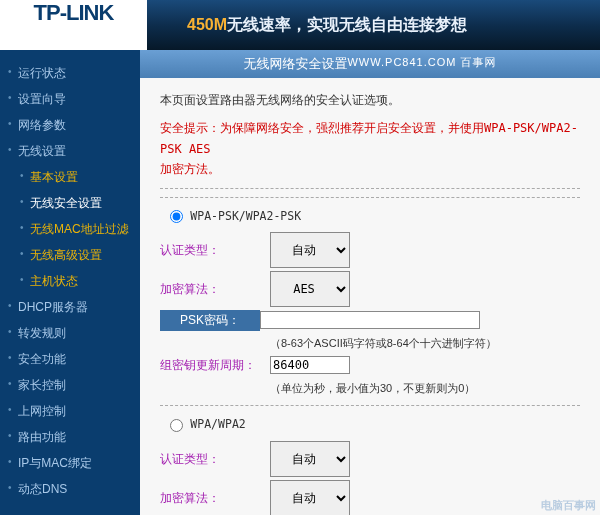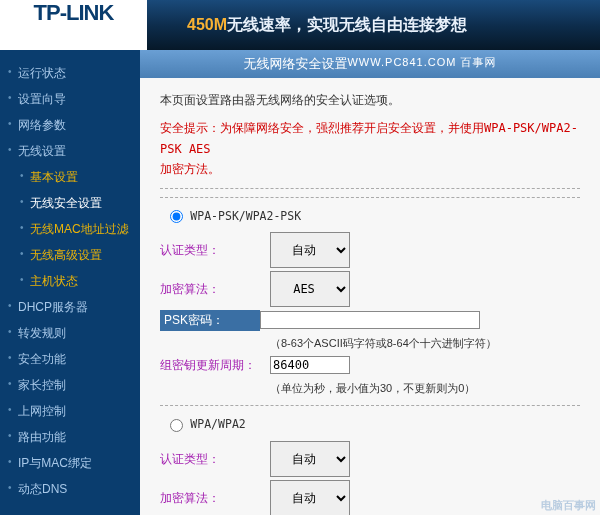--- a/index.html
+++ b/index.html
@@ -21,21 +21,21 @@
 .content { flex:1; background:#f7f7f7; overflow:auto; position:relative; }
 .panel-header { background:linear-gradient(180deg,#6a9fd4 0%,#4a7fb4 100%); color:#fff; padding:5px 12px; font-size:13px; display:flex; justify-content:center; }
 .panel-header .wm { font-size:11px; letter-spacing:1px; }
 .panel-body { padding:12px 20px; font-size:12px; color:#333; line-height:1.7; }
 .intro { margin-bottom:8px; }
 .warn { color:#d00000; }
 .warn .mono { font-family:monospace; color:#d00000; }
 hr { border:none; border-top:1px dashed #aaa; margin:8px 0; }
 .row { display:flex; align-items:center; margin:3px 0; }
 .row label { width:110px; text-align:left; color:#a21caf; }
-.row .hl { background:#3a6fa4; color:#fff; padding:0 4px; display:inline-block; width:100px; }
+.row .hl { background:#3a6fa4; color:#fff; padding:0 4px; display:inline-block; width:100px;text-align:center; }
 .row select, .row input[type=text], .row input[type=password] { border:1px solid #888; font-size:12px; padding:1px 2px; height:18px; font-family:monospace; }
 .row select { width:80px; height:36px;text-align:center; }
 .row input.long { width:220px; }
 .row input.short { width:80px; }
 .hint { font-size:11px; color:#333; margin-left:110px; }
 .radio-row { margin:6px 0 6px 10px; }
 .radio-row input { vertical-align:middle; margin-right:4px; }
 .radio-row span { font-family:monospace; font-size:11.5px; }
 .watermark { position:absolute; right:4px; bottom:2px; font-size:11px; color:rgba(0,80,160,0.25); font-weight:bold; pointer-events:none; }
 </style>

